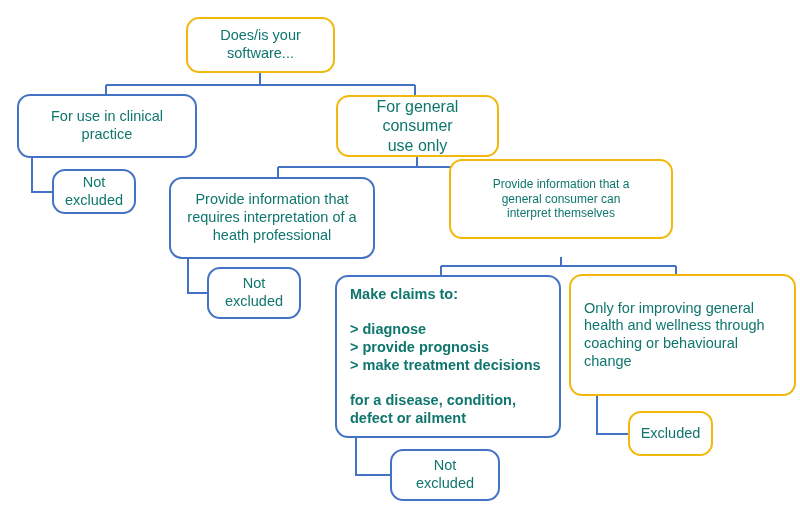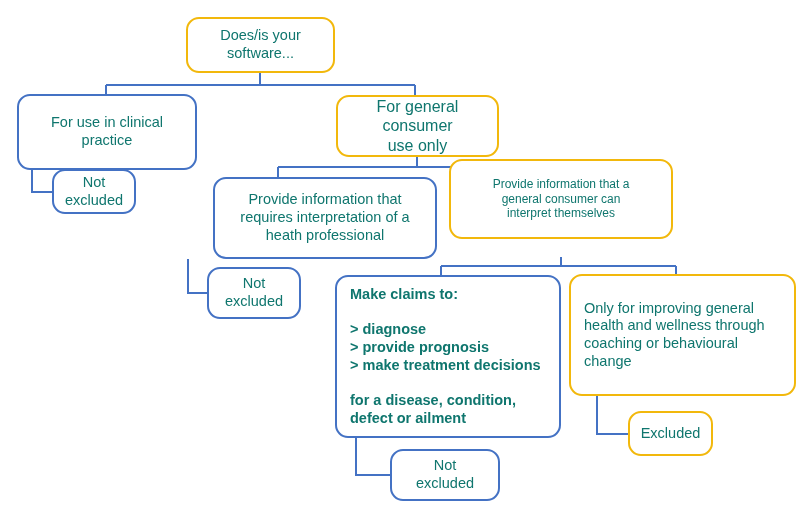--- a/index.html
+++ b/index.html
@@ -61,27 +61,27 @@
       <path d="M 32,158 L 32,192 L 52,192" stroke="#4472C4" stroke-width="2" fill="none" stroke-linecap="butt" stroke-linejoin="miter"></path>
       <path d="M 417,157 L 417,167 M 278,167 L 556,167 M 278,167 L 278,177 M 556,167 L 556,177" stroke="#4472C4" stroke-width="2" fill="none" stroke-linecap="butt" stroke-linejoin="miter"></path>
       <path d="M 188,259 L 188,293 L 207,293" stroke="#4472C4" stroke-width="2" fill="none" stroke-linecap="butt" stroke-linejoin="miter"></path>
       <path d="M 561,257 L 561,266 M 441,266 L 676,266 M 441,266 L 441,275 M 676,266 L 676,274" stroke="#4472C4" stroke-width="2" fill="none" stroke-linecap="butt" stroke-linejoin="miter"></path>
       <path d="M 356,438 L 356,475 L 390,475" stroke="#4472C4" stroke-width="2" fill="none" stroke-linecap="butt" stroke-linejoin="miter"></path>
       <path d="M 597,396 L 597,434 L 628,434" stroke="#4472C4" stroke-width="2" fill="none" stroke-linecap="butt" stroke-linejoin="miter"></path>
     </svg>
   <div id="nodes-layer">
       <div class="node gold" style="left: 186px; top: 17px; width: 149px; height: 56px; font-size: 14.5px;"><span class="txt">Does/is your
 software...</span></div>
-      <div class="node blue" style="left: 17px; top: 94px; width: 180px; height: 76px; font-size: 14.5px;"><span class="txt">For use in clinical
+      <div class="node blue" style="left: 17px; top: 94px; width: 180px; height: 64px; font-size: 14.5px;"><span class="txt">For use in clinical
 practice</span></div>
       <div class="node gold" style="left: 336px; top: 95px; width: 163px; height: 62px; font-size: 16px;"><span class="txt">For general consumer
 use only</span></div>
       <div class="node blue" style="left: 52px; top: 169px; width: 84px; height: 45px; font-size: 14.5px;"><span class="txt">Not
 excluded</span></div>
-      <div class="node blue" style="left: 169px; top: 177px; width: 224px; height: 82px; font-size: 14.5px; margin-left: 44px;"><span class="txt">Provide information that
+      <div class="node blue" style="left: 169px; top: 177px; width: 206px; height: 82px; font-size: 14.5px;"><span class="txt">Provide information that
 requires interpretation of a
 heath professional</span></div>
       <div class="node gold" style="left: 449px; top: 159px; width: 224px; height: 80px; font-size: 12px;"><span class="txt">Provide information that a
 general consumer can
 interpret themselves</span></div>
       <div class="node blue" style="left: 207px; top: 267px; width: 94px; height: 52px; font-size: 14.5px;"><span class="txt">Not
 excluded</span></div>
       <div class="node blue left-align" style="left: 335px; top: 275px; width: 226px; height: 163px; font-size: 14.5px; font-weight: bold;"><span class="txt">Make claims to:
 
 &gt; diagnose

